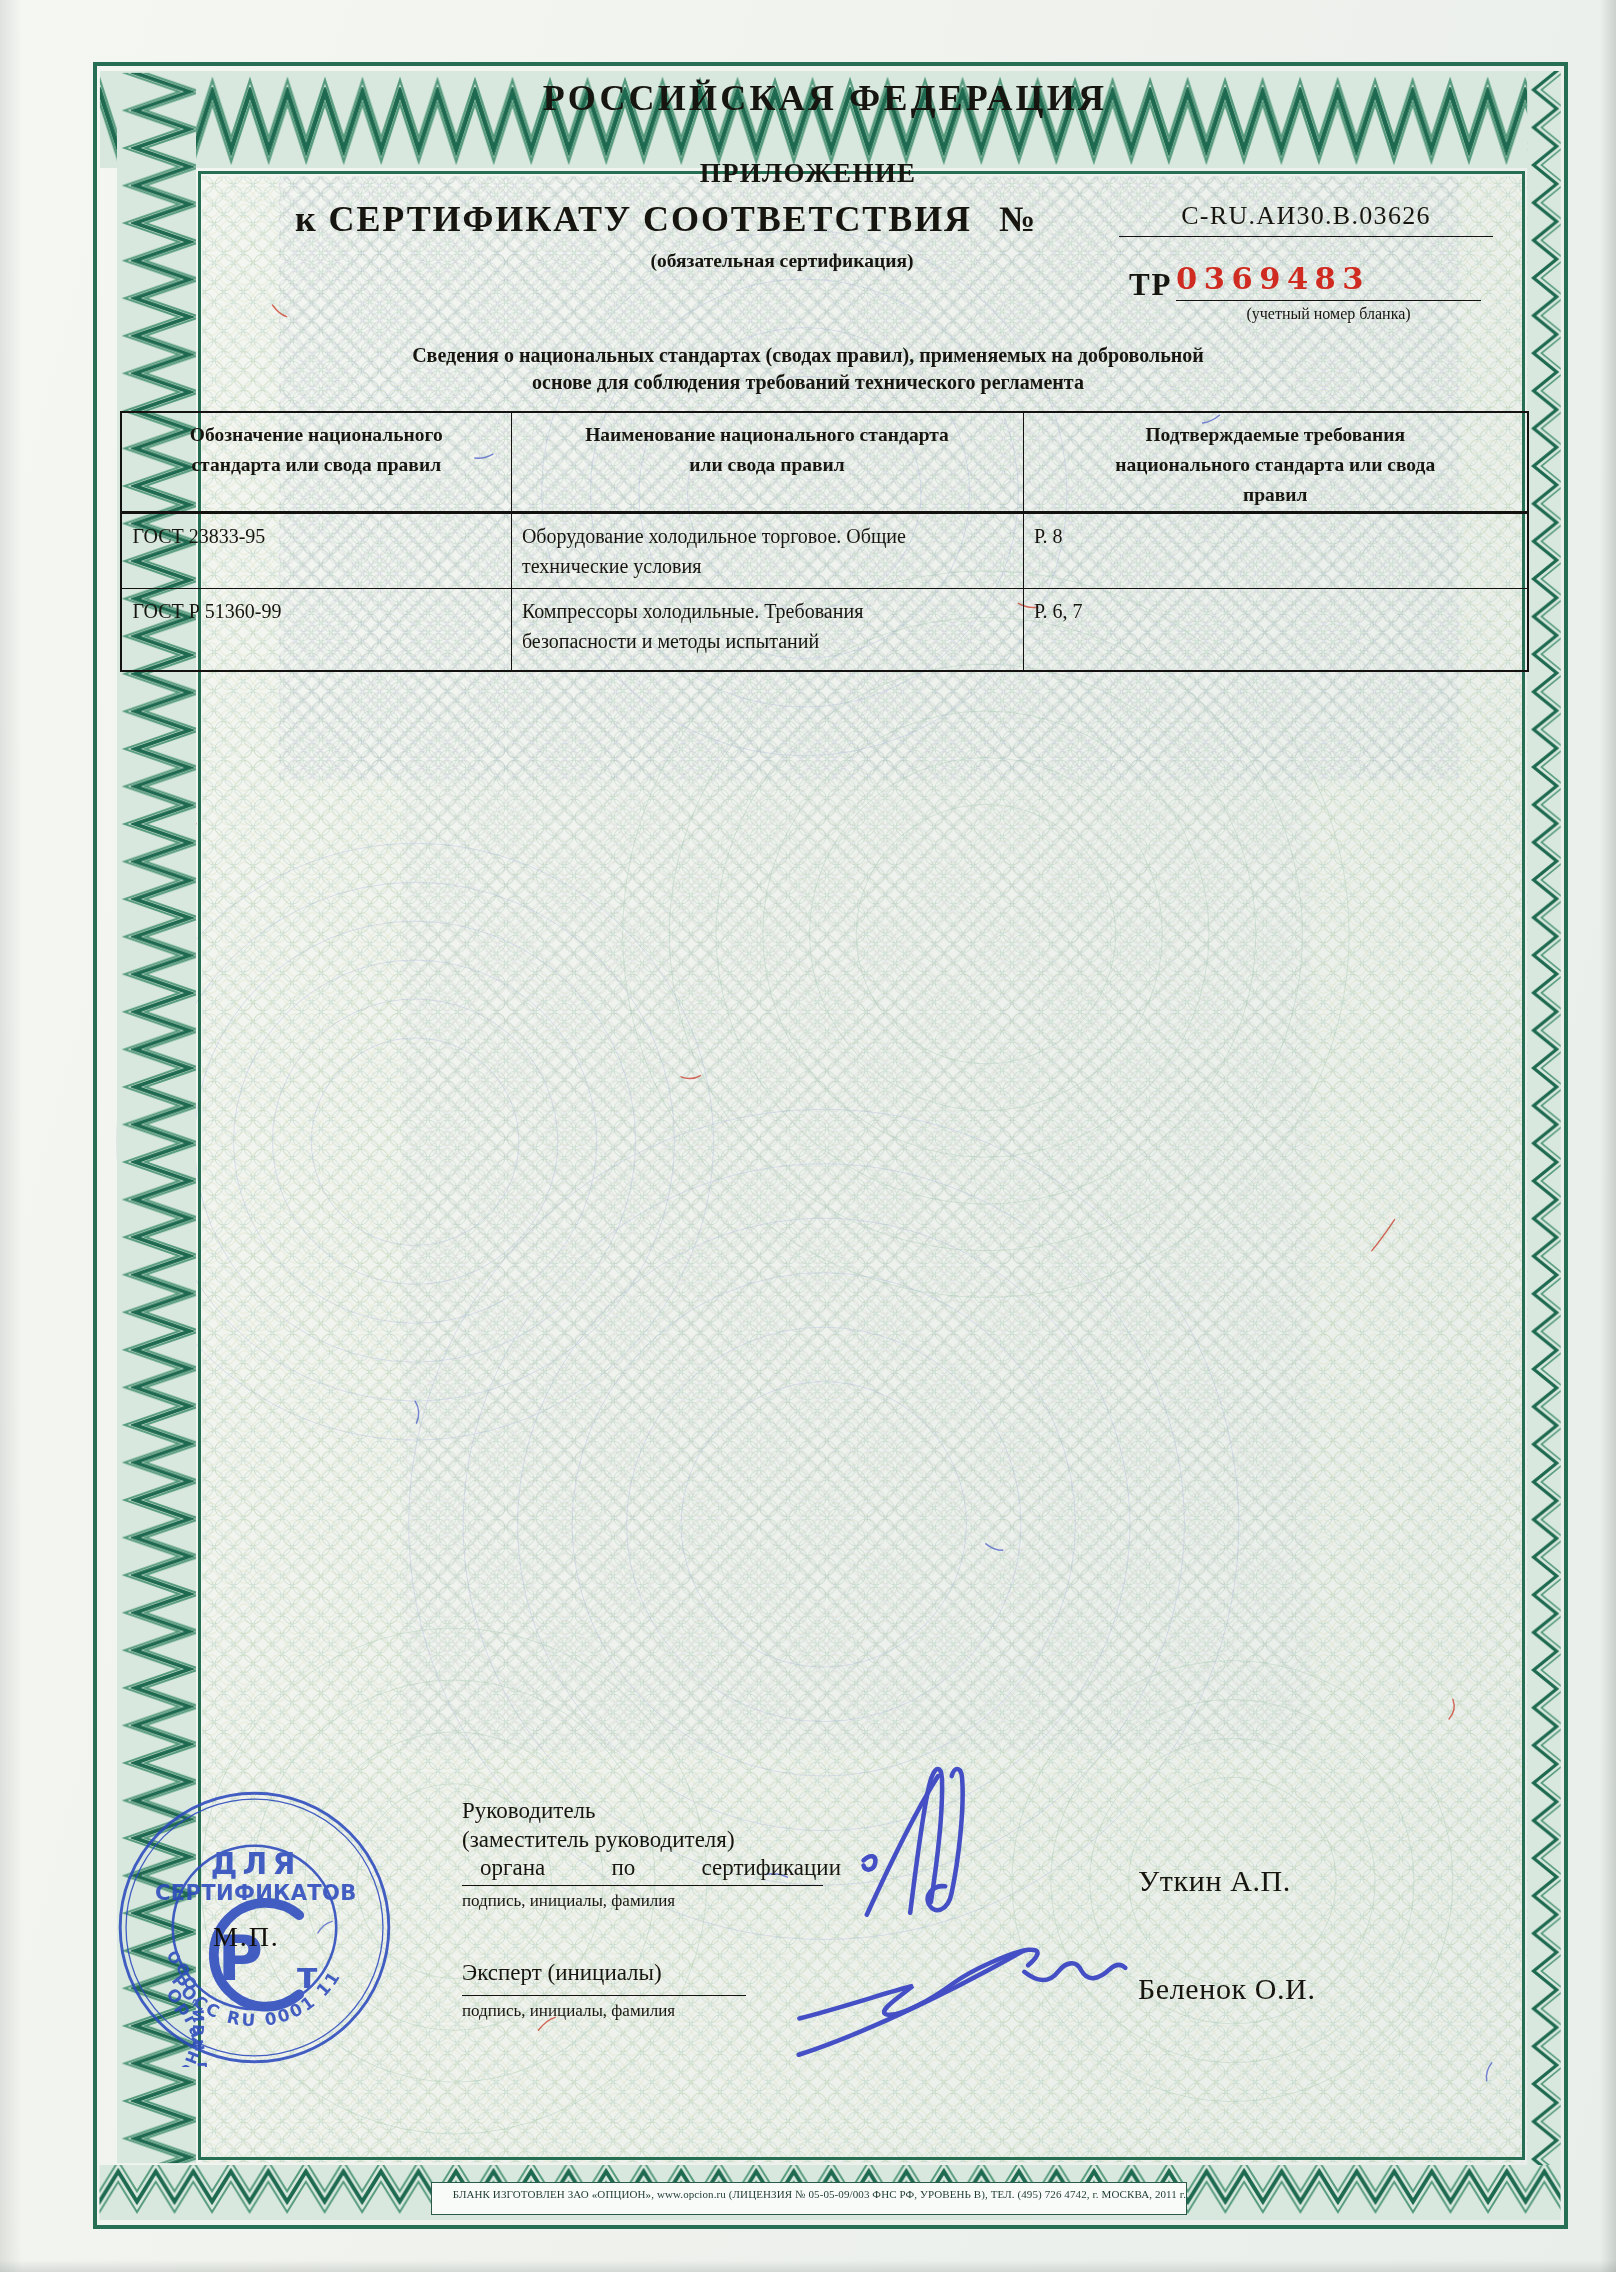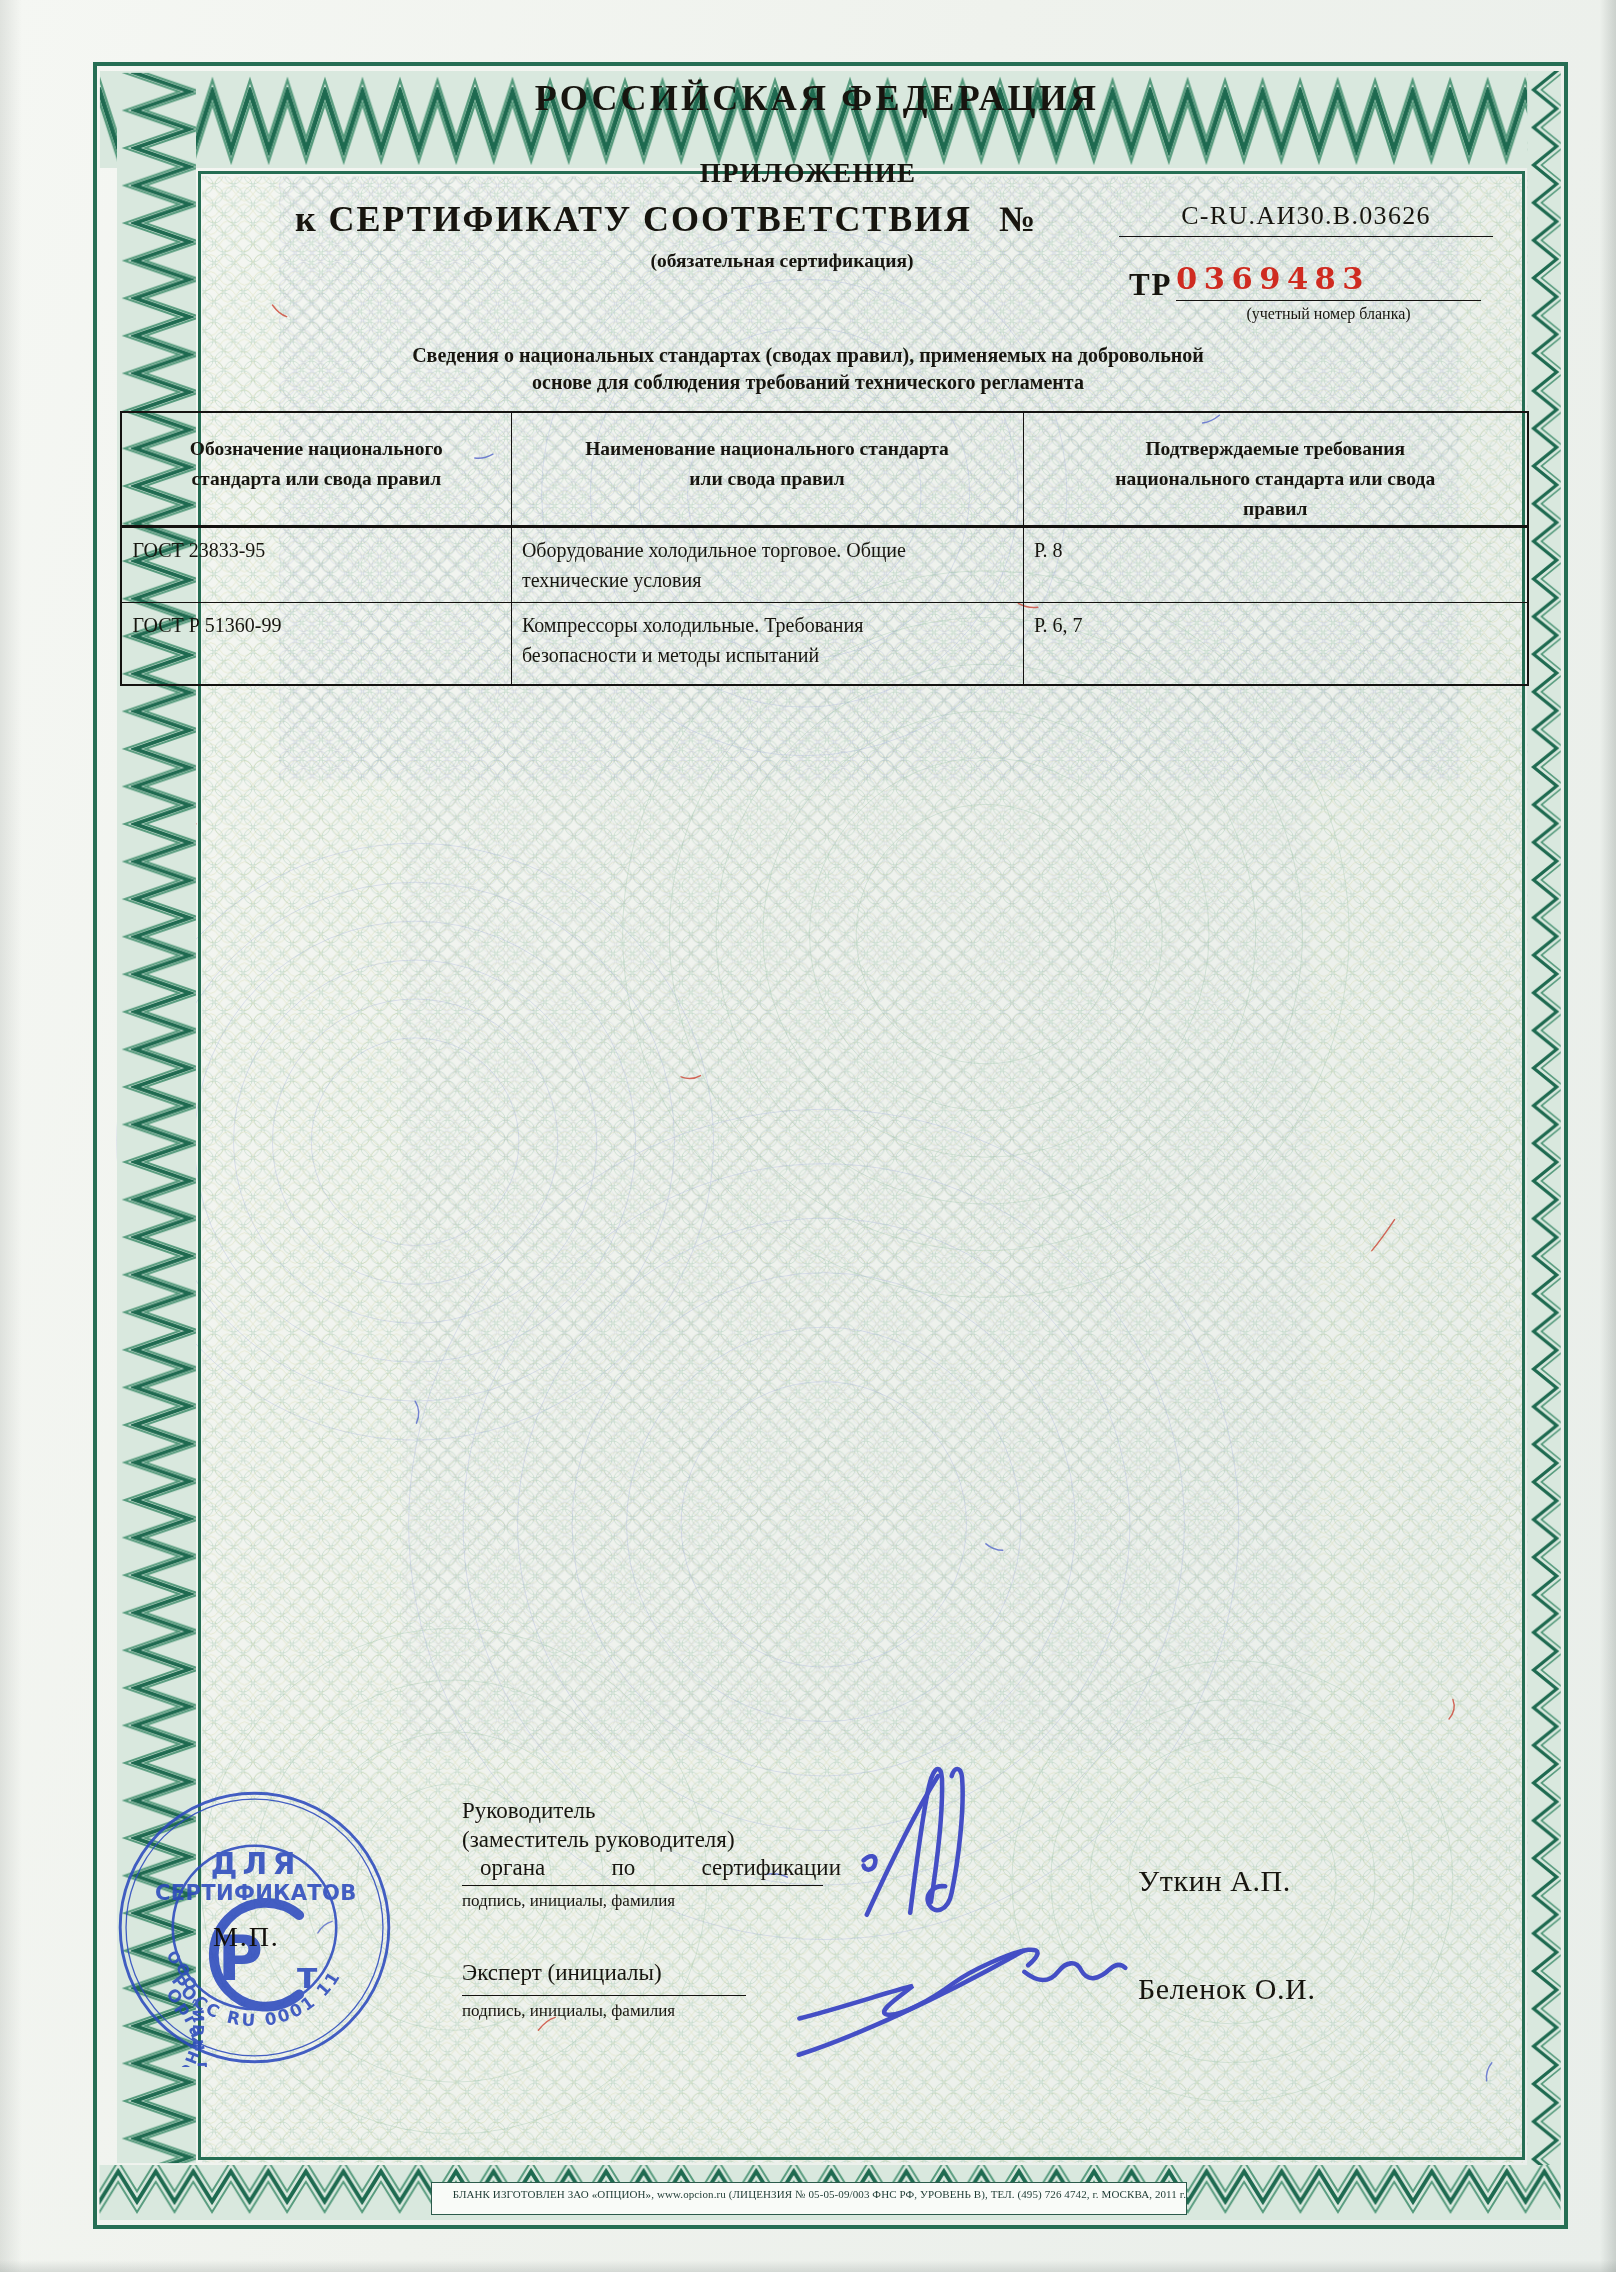--- a/index.html
+++ b/index.html
@@ -14,21 +14,21 @@
       background:linear-gradient(to bottom,rgba(120,130,125,0),rgba(110,120,116,.22));z-index:6;}
   .edge-left{position:absolute;left:0;top:0;width:22px;height:100%;
       background:linear-gradient(to right,rgba(125,133,128,.18),rgba(125,133,128,0));z-index:6;}
   
   .frame-outer{position:absolute;left:93px;top:62px;width:1475px;height:2167px;
       border:4.5px solid #266e54;box-sizing:border-box;z-index:1;}
   .frame-inner{position:absolute;left:198px;top:171px;width:1327px;height:1989px;
       border:3.2px solid #266e54;box-sizing:border-box;z-index:1;}
   .band{position:absolute;z-index:1;}
   
-  .t-fed{left:48px;top:77px;width:1538px;text-align:center;font-size:36px;font-weight:bold;
+  .t-fed{left:56px;top:77px;width:1538px;text-align:center;font-size:36px;font-weight:bold;
       letter-spacing:3.2px;z-index:2;}
   .t-app{left:39px;top:158px;width:1538px;text-align:center;font-size:27px;font-weight:bold;
       letter-spacing:1.3px;z-index:2;}
   .t-cert{left:295px;top:198px;font-size:36px;font-weight:bold;letter-spacing:1.9px;
       white-space:nowrap;z-index:2;}
   .t-cert .nsign{margin-left:27px;}
   .f-certnum{left:1119px;top:197px;width:374px;height:39px;border-bottom:1.9px solid #141210;
       text-align:center;font-size:26px;line-height:38px;letter-spacing:1.3px;z-index:2;}
   .t-oblig{left:13px;top:250px;width:1538px;text-align:center;font-size:19.5px;font-weight:bold;z-index:2;}
   .t-tr{left:1129px;top:267px;font-size:31px;font-weight:bold;letter-spacing:1.9px;z-index:2;}
@@ -37,21 +37,21 @@
       color:#cf2b20;z-index:2;font-family:"DejaVu Serif","Liberation Serif",serif;}
   .t-blankcap{left:1176px;top:305px;width:305px;text-align:center;font-size:16px;z-index:2;}
   .t-intro{left:23px;top:342px;width:1570px;text-align:center;font-size:20px;font-weight:bold;
       line-height:26.6px;z-index:2;}
   
   .doc-table{position:absolute;left:120px;top:411px;width:1407px;z-index:2;
       border-collapse:collapse;table-layout:fixed;}
   .doc-table,.doc-table th,.doc-table td{border:1.9px solid #141210;}
   .doc-table{border-width:2.6px;}
   .doc-table th{border-bottom-width:3.2px;font-weight:bold;font-size:19.5px;vertical-align:top;
-      padding-top:21px;line-height:30px;}
+      padding-top:7px;line-height:30px;}
   .doc-table td{font-size:20px;vertical-align:top;padding:6.5px 10.4px;line-height:30.5px;}
   .hline{text-align:center;}
   
   .sig-role{left:462px;top:1797px;width:363px;font-size:23px;line-height:28.5px;z-index:2;}
   .just{width:361px;text-align:justify;text-align-last:justify;margin-left:18px;}
   .rule{position:absolute;border-top:1.9px solid #141210;height:0;z-index:2;}
   .sig-cap{position:absolute;font-size:17px;z-index:2;}
   .name{position:absolute;font-size:30px;z-index:2;letter-spacing:0.6px;}
   .t-exp{left:462px;top:1960px;font-size:23px;z-index:2;}
   .mp{left:213px;top:1921px;font-size:28px;letter-spacing:1.9px;z-index:4;color:#12100c;}

